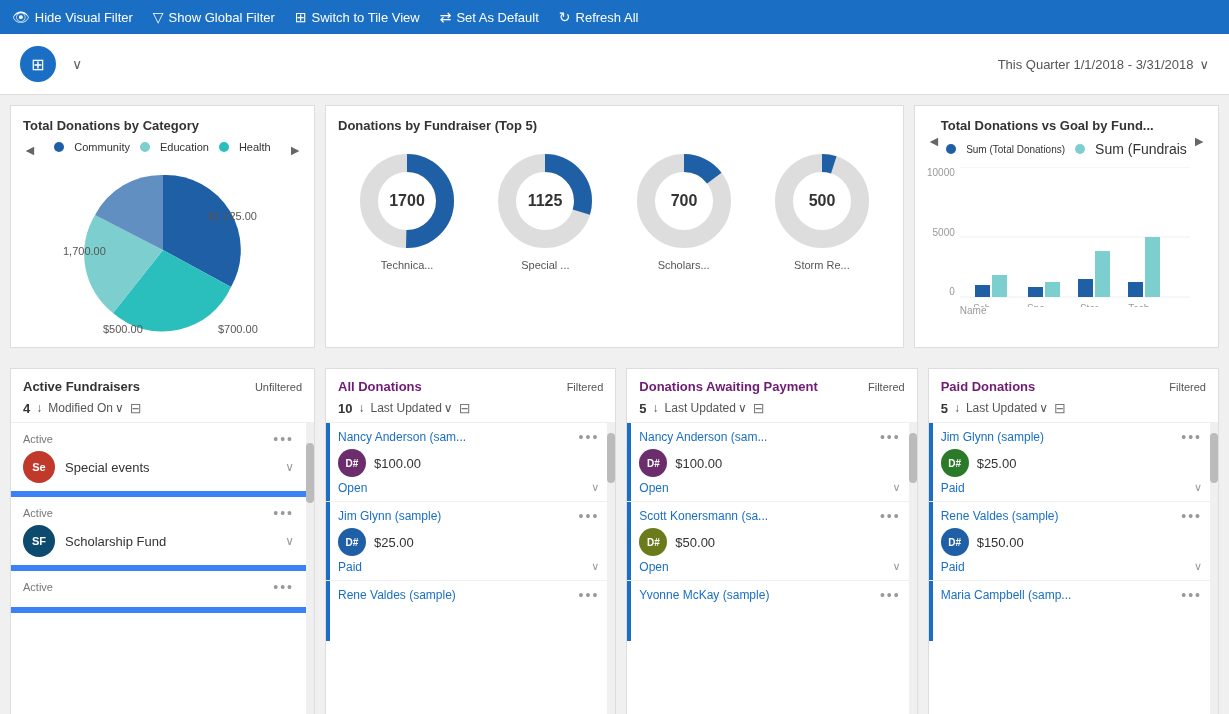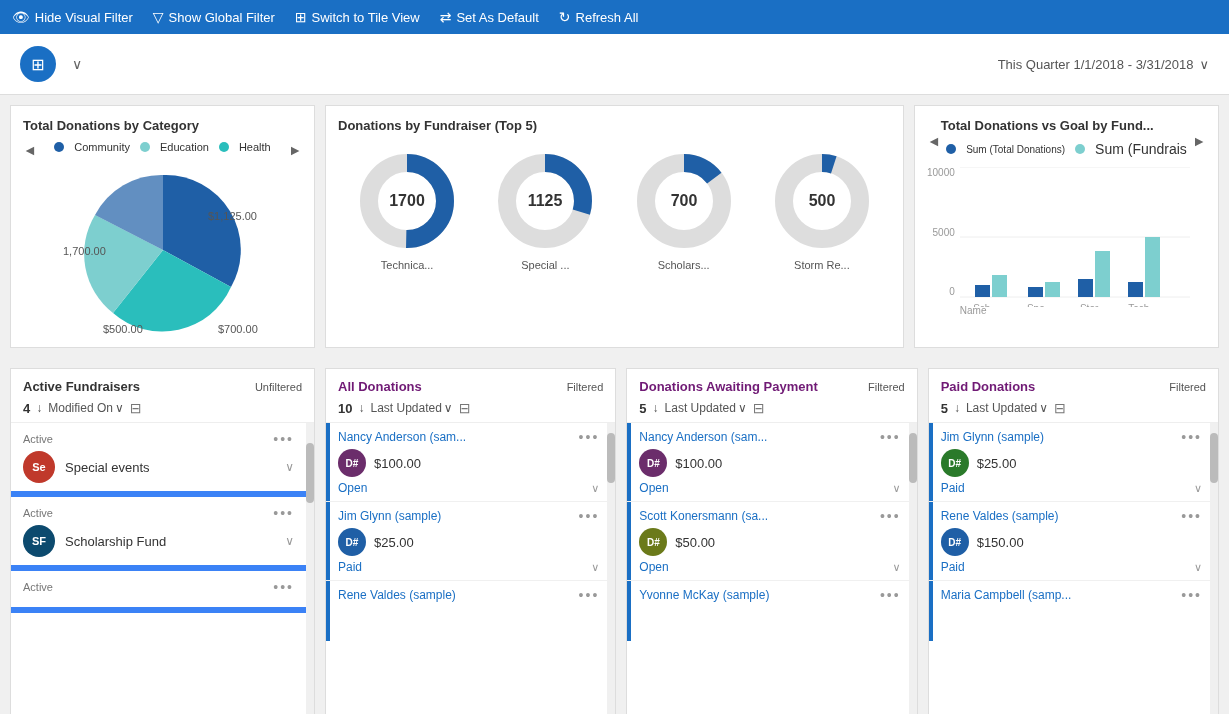--- a/index.html
+++ b/index.html
@@ -208,21 +208,21 @@
     .donation-body {
       display: flex;
       align-items: center;
       gap: 8px;
       margin-bottom: 4px;
     }
     .donation-amount { font-size: 13px; color: #333; font-weight: 500; }
     .donation-status-row {
       display: flex;
       justify-content: space-between;
-      align-items: flex-end;
+      align-items: flex-start;
     }
     .donation-status { font-size: 12px; color: #1a6fc4; cursor: pointer; }
     .status-expand { color: #999; font-size: 11px; cursor: pointer; }
     .blue-bar {
       width: 4px;
       background: #1a6fc4;
       align-self: stretch;
       min-height: 60px;
       flex-shrink: 0;
     }

